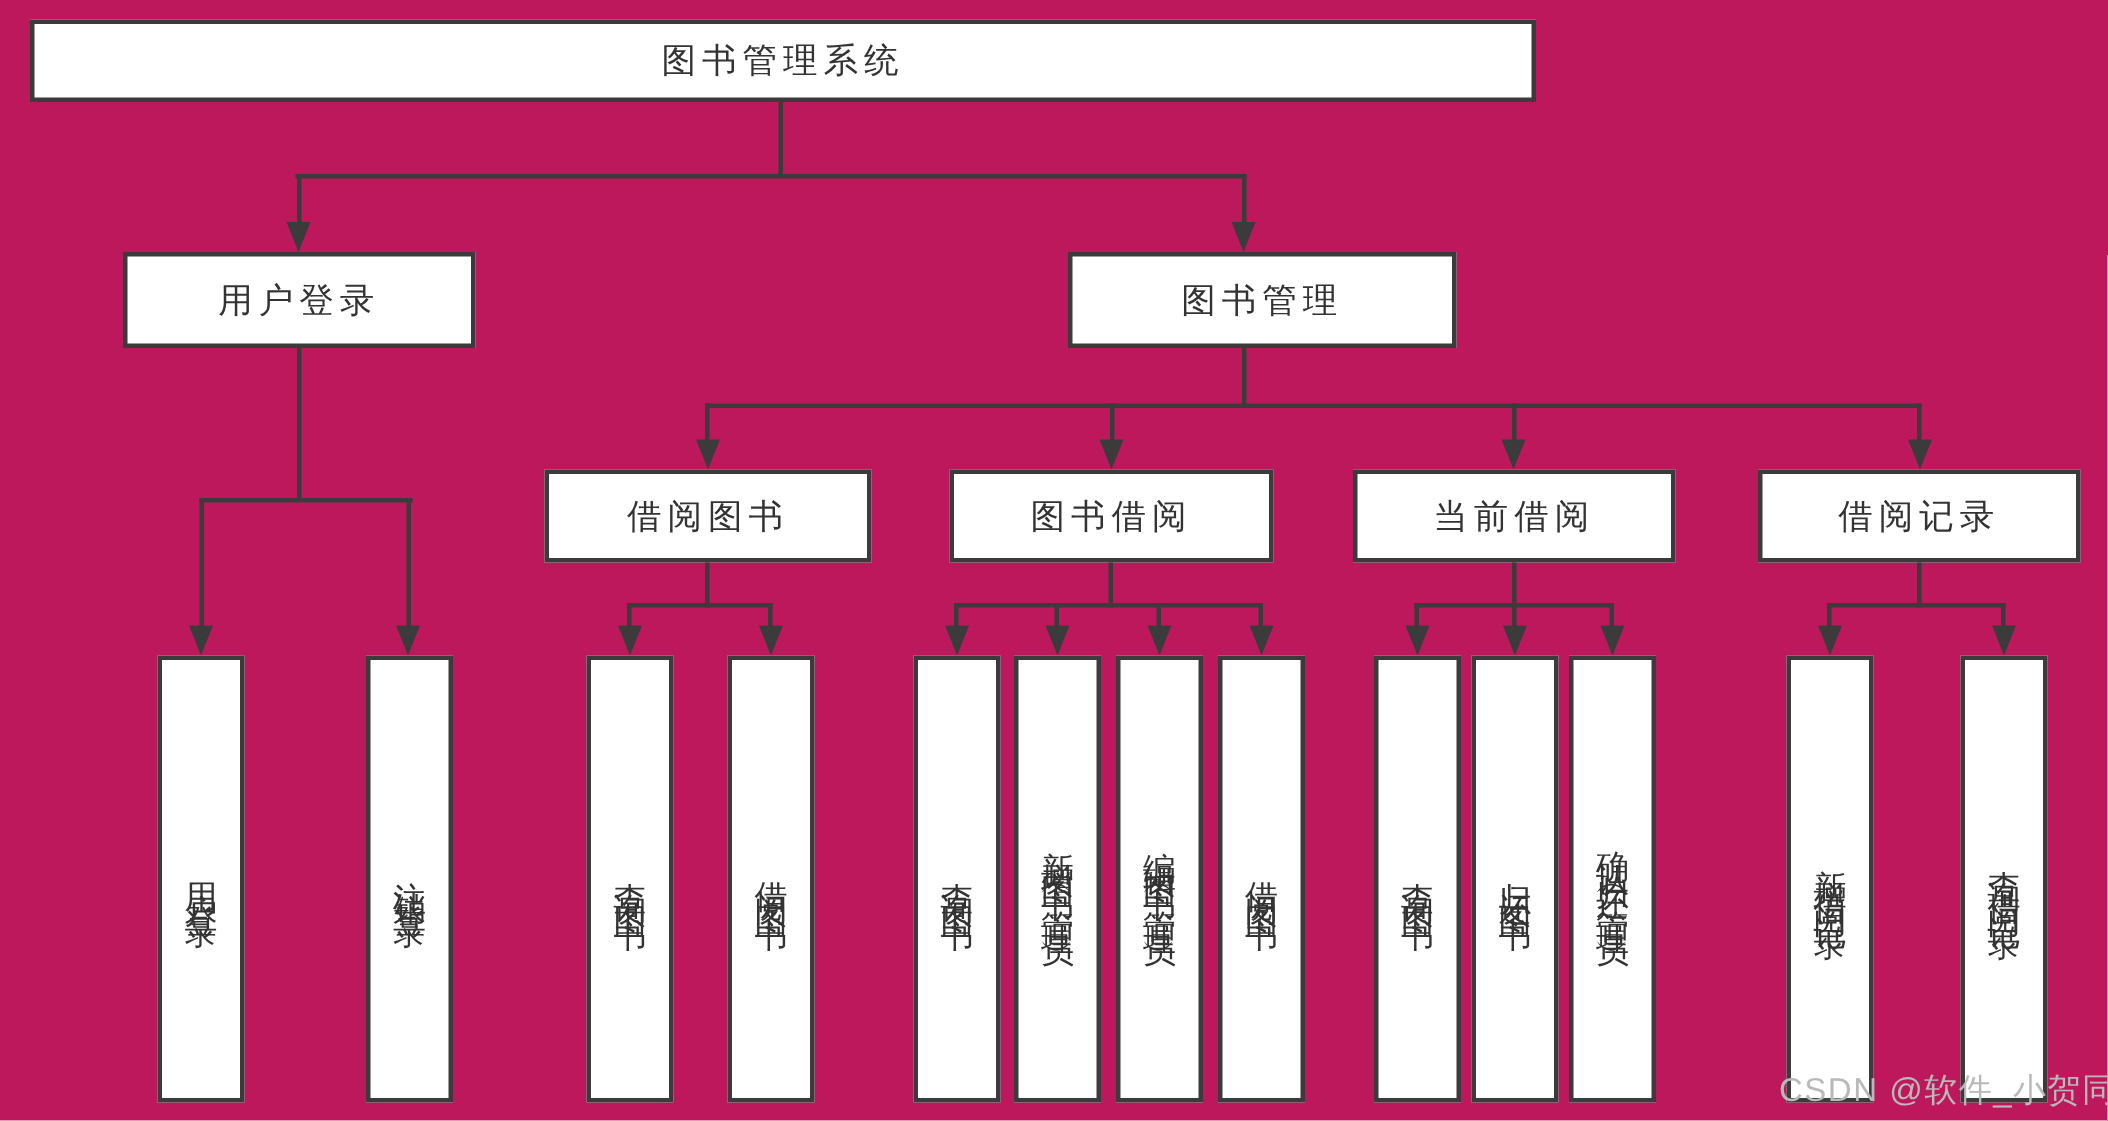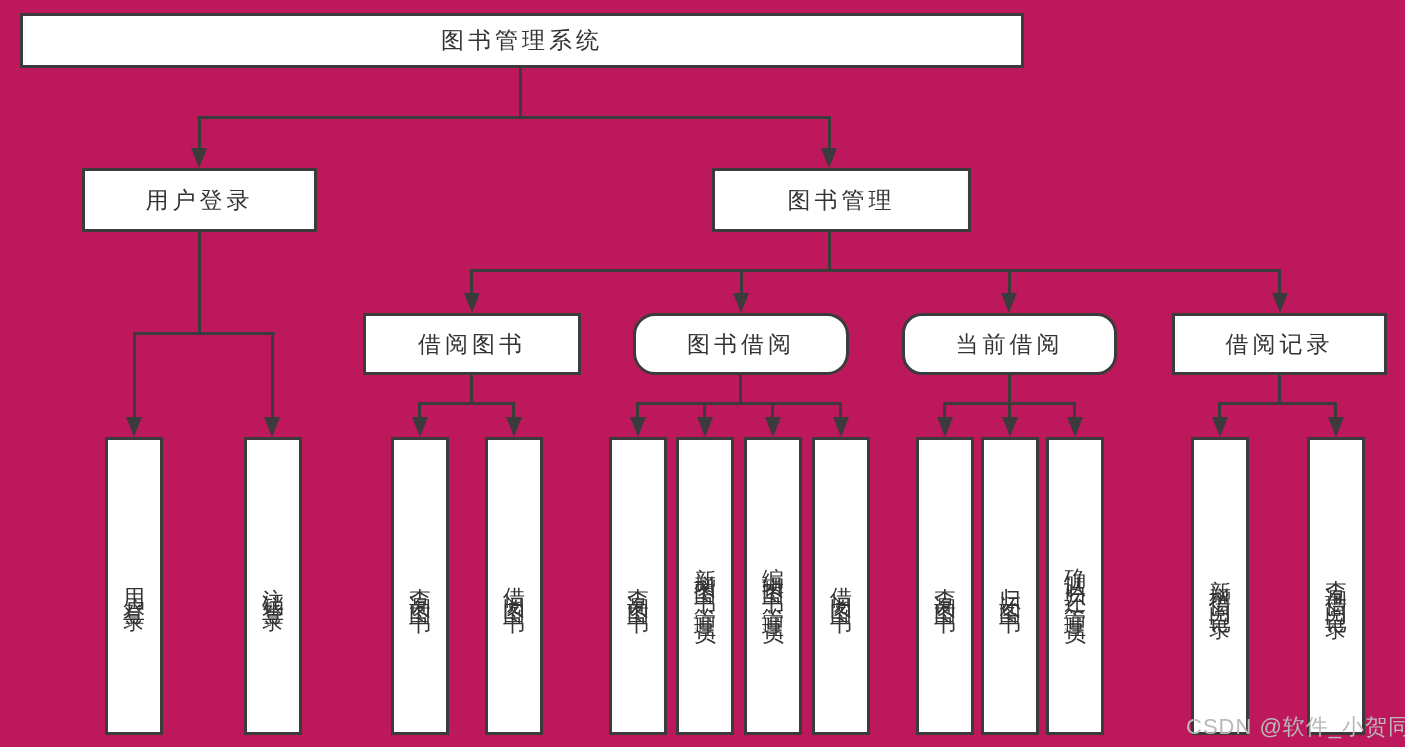--- a/index.html
+++ b/index.html
@@ -54,24 +54,24 @@
   <div class="vl" style="left:740px;top:269px;height:26px;"></div>
   <div class="ah" style="left:733px;top:293px;"></div>
   <div class="vl" style="left:1008px;top:269px;height:26px;"></div>
   <div class="ah" style="left:1001px;top:293px;"></div>
   <div class="vl" style="left:1278px;top:269px;height:26px;"></div>
   <div class="ah" style="left:1272px;top:293px;"></div>
 
   <div class="box" style="left:363px;top:313px;width:218px;height:62px;">
     <span class="hlabel">借阅图书</span>
   </div>
-  <div class="box" style="left:633px;top:313px;width:216px;height:62px;border-radius:22px;">
+  <div class="box" style="left:633px;top:313px;width:216px;height:62px;">
     <span class="hlabel">图书借阅</span>
   </div>
-  <div class="box" style="left:902px;top:313px;width:215px;height:62px;border-radius:20px;">
+  <div class="box" style="left:902px;top:313px;width:215px;height:62px;">
     <span class="hlabel">当前借阅</span>
   </div>
   <div class="box" style="left:1172px;top:313px;width:215px;height:62px;">
     <span class="hlabel">借阅记录</span>
   </div>
 
   <div class="vl" style="left:470px;top:375px;height:30px;"></div>
   <div class="hl" style="left:418px;top:402px;width:97px;"></div>
   <div class="vl" style="left:418px;top:402px;height:17px;"></div>
   <div class="ah" style="left:412px;top:417px;"></div>

